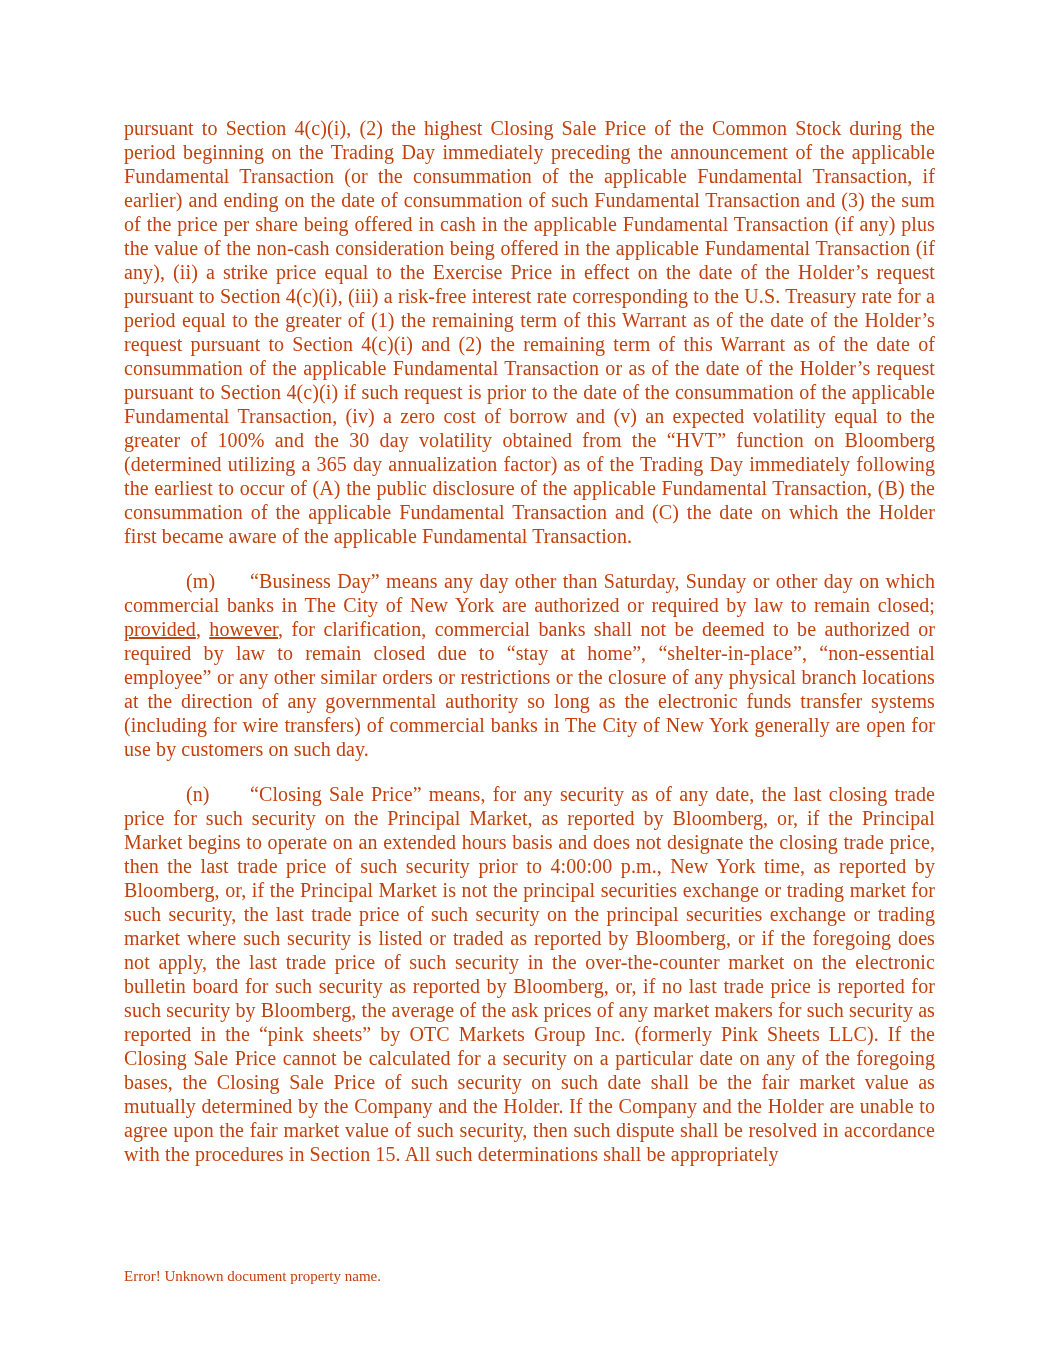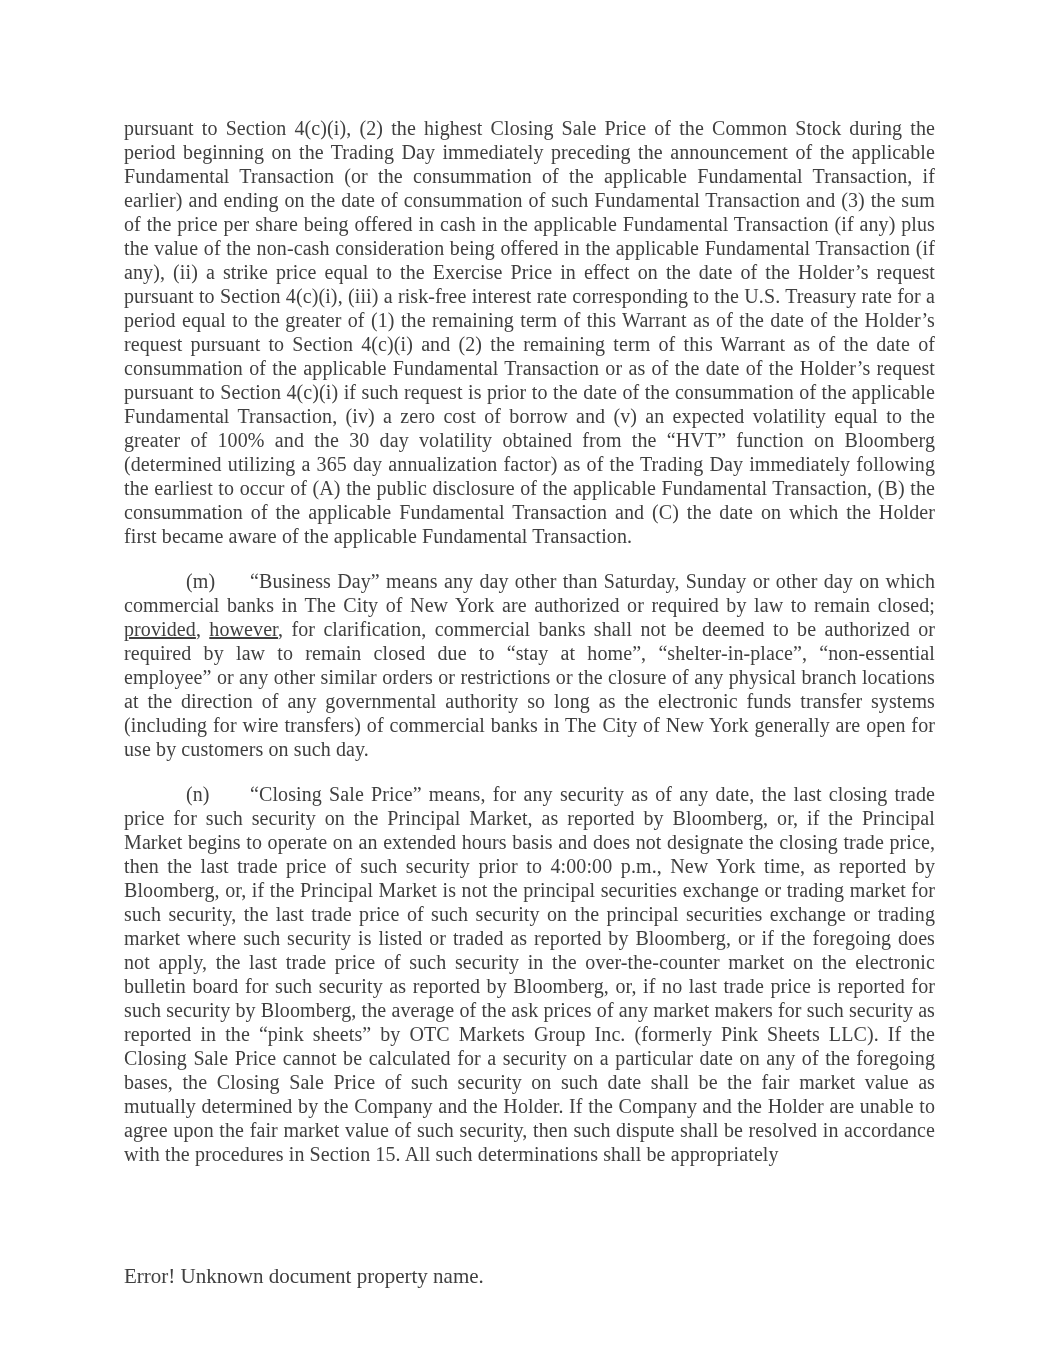--- a/index.html
+++ b/index.html
@@ -5,21 +5,21 @@
   html, body {
     margin: 0;
     padding: 0;
     background: #ffffff;
   }
   .page {
     position: relative;
     width: 1055px;
     height: 1365px;
     background: #ffffff;
-    color: #404040;
+    color: #c2410c;
     font-family: "Liberation Serif", "DejaVu Serif", serif;
     overflow: hidden;
   }
   .content {
     position: absolute;
     left: 124px;
     top: 116px;
     width: 811px;
   }
   .para {
@@ -46,21 +46,21 @@
     left: 0;
     width: 1055px;
     text-align: center;
     font-size: 20px;
     line-height: 24px;
   }
   .footer-note {
     position: absolute;
     top: 1267px;
     left: 124px;
-    font-size: 21px;
+    font-size: 15px;
     line-height: 19px;
   }
 </style>
 </head>
 <body>
 
 <div class="page">
   <div class="content">
 
     <p class="para">pursuant to Section 4(c)(i), (2) the highest Closing Sale Price of the Common Stock during the period beginning on the Trading Day immediately preceding the announcement of the applicable Fundamental Transaction (or the consummation of the applicable Fundamental Transaction, if earlier) and ending on the date of consummation of such Fundamental Transaction and (3) the sum of the price per share being offered in cash in the applicable Fundamental Transaction (if any) plus the value of the non-cash consideration being offered in the applicable Fundamental Transaction (if any), (ii) a strike price equal to the Exercise Price in effect on the date of the Holder’s request pursuant to Section 4(c)(i), (iii) a risk-free interest rate corresponding to the U.S. Treasury rate for a period equal to the greater of (1) the remaining term of this Warrant as of the date of the Holder’s request pursuant to Section 4(c)(i) and (2) the remaining term of this Warrant as of the date of consummation of the applicable Fundamental Transaction or as of the date of the Holder’s request pursuant to Section 4(c)(i) if such request is prior to the date of the consummation of the applicable Fundamental Transaction, (iv) a zero cost of borrow and (v) an expected volatility equal to the greater of 100% and the 30 day volatility obtained from the “HVT” function on Bloomberg (determined utilizing a 365 day annualization factor) as of the Trading Day immediately following the earliest to occur of (A) the public disclosure of the applicable Fundamental Transaction, (B) the consummation of the applicable Fundamental Transaction and (C) the date on which the Holder first became aware of the applicable Fundamental Transaction.</p>

